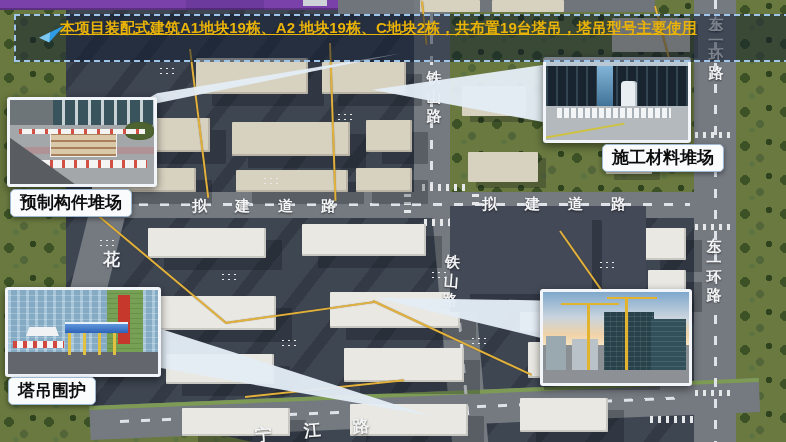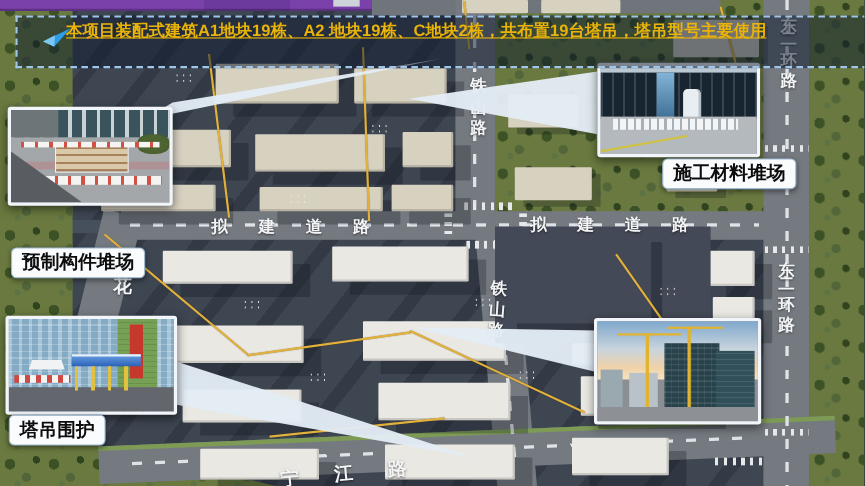--- a/index.html
+++ b/index.html
@@ -167,21 +167,21 @@
     <div style="left:0;top:0;width:100%;height:30%;background:repeating-linear-gradient(90deg,#c8d2d4 0 3px,#3a545e 3px 13px);"></div>
     <div style="left:0;top:0;width:30%;height:30%;background:#6e7579;"></div>
     <div style="left:0;top:30%;width:100%;height:70%;background:#a3a7a9;"></div>
     <div style="right:0;top:26%;width:20%;height:22%;background:radial-gradient(ellipse at 50% 50%,#4d6331 60%,#3c5026 100%);border-radius:40%;"></div>
     <div style="left:0;top:56%;width:100%;height:8%;background:#b18b90;opacity:.75;"></div>
     <div style="left:28%;top:38%;width:46%;height:30%;border:1px solid #eee;background:repeating-linear-gradient(0deg,#a8805c 0 2px,#d9c9a9 2px 7px);"></div>
     <div style="left:6%;top:35%;width:88%;height:6%;background:repeating-linear-gradient(90deg,#d25044 0 3px,#f4f4f2 3px 13px);"></div>
     <div style="left:3%;top:72%;width:92%;height:9%;background:repeating-linear-gradient(90deg,#d25044 0 3px,#f4f4f2 3px 12px);"></div>
     <div style="left:0;top:45%;width:45%;height:55%;background:#595d61;clip-path:polygon(0 100%,0 0,100% 100%);"></div>
   </div>
-  <div class="callout-label" style="left:10px;top:189px;margin-top:36px;">预制构件堆场</div>
+  <div class="callout-label" style="left:10px;top:189px;">预制构件堆场</div>
 
   <div class="inset" style="left:543px;top:57px;width:148px;height:86px;">
     <div style="left:0;top:0;width:100%;height:10%;background:#b9c8d2;"></div>
     <div style="left:0;top:8%;width:100%;height:52%;background:#18242f;background-image:repeating-linear-gradient(90deg,rgba(125,155,175,.28) 0 2px,transparent 2px 10px);"></div>
     <div style="left:36%;top:8%;width:11%;height:52%;background:linear-gradient(180deg,#82b4d8,#3e6f94);"></div>
     <div style="left:53%;top:26%;width:11%;height:36%;background:#e9eef2;border-radius:4px 4px 0 0;box-shadow:inset -2px 0 0 #b8c2c8;"></div>
     <div style="left:0;top:58%;width:100%;height:42%;background:#b4b9bd;"></div>
     <div style="left:8%;top:60%;width:80%;height:13%;background:repeating-linear-gradient(90deg,#f2f4f6 0 5px,#a7b0b6 5px 7px);"></div>
     <div style="left:-4%;top:88%;width:60%;height:2px;background:#cfc23e;transform:rotate(-10deg);"></div>
   </div>

